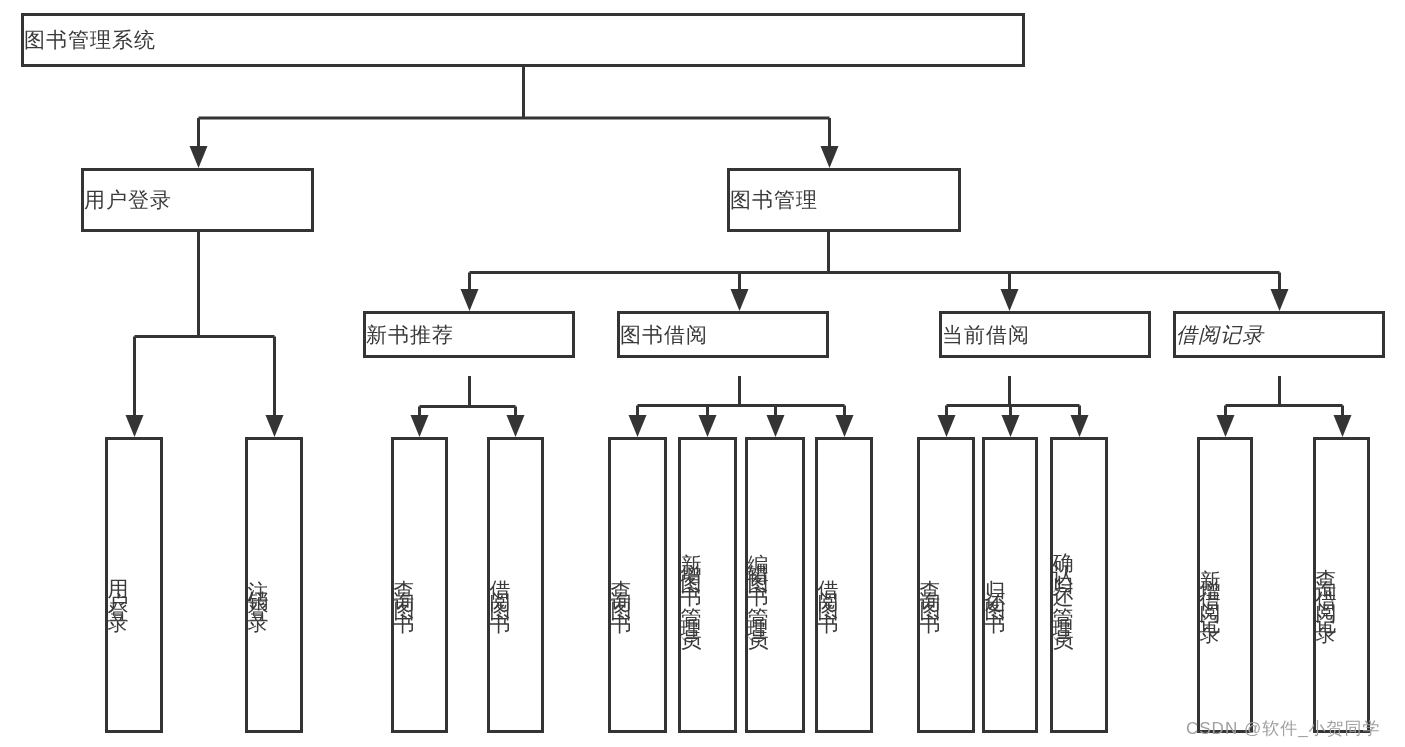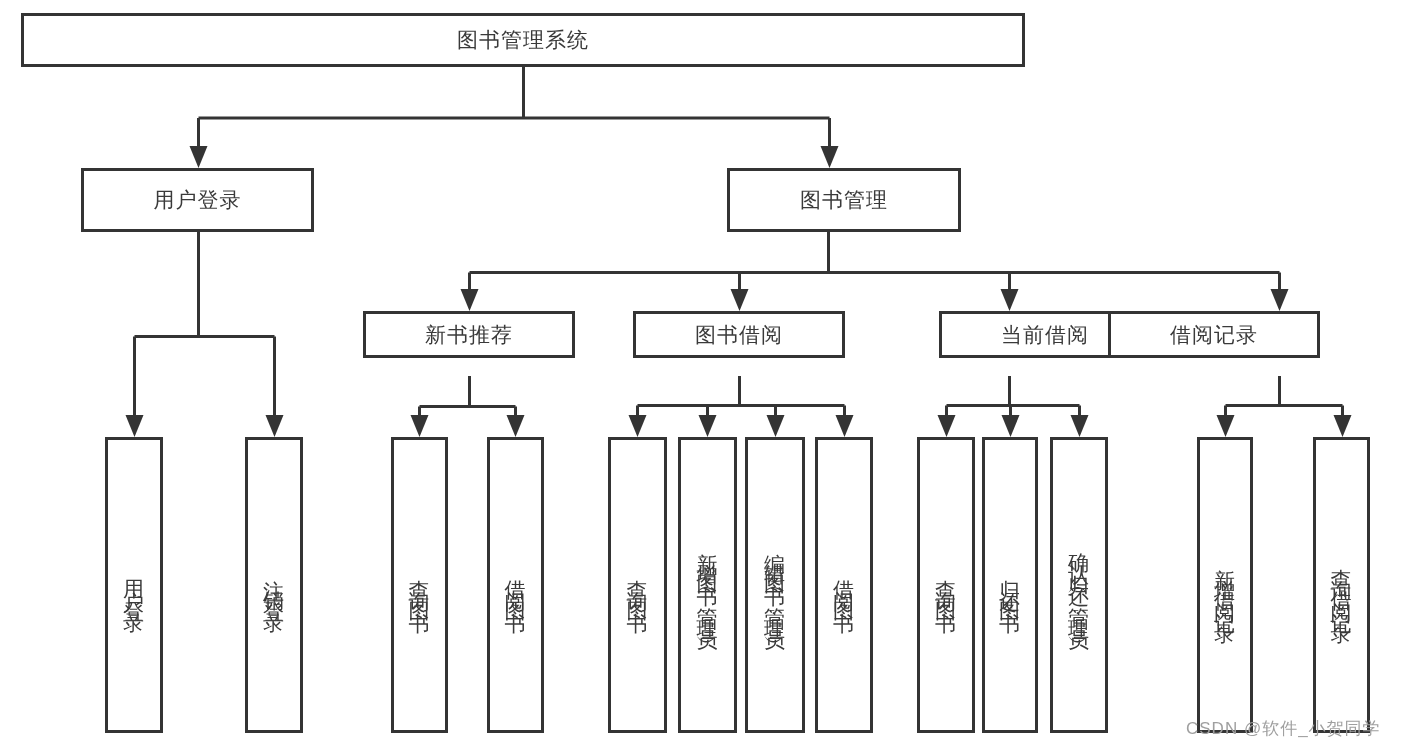--- a/index.html
+++ b/index.html
@@ -20,21 +20,20 @@
   .edges{position:absolute;left:0;top:0;z-index:1;}
   .edges path{stroke:var(--line);stroke-width:3;fill:none;}
   .edges polygon{fill:var(--line);stroke:none;}
   .box{
     position:absolute;
     box-sizing:border-box;
     background:#fff;
     border:3px solid var(--line);
     display:flex;
     align-items:center;
-    justify-content:center;
     z-index:2;
   }
   .box-h{font-size:21px;letter-spacing:1px;white-space:nowrap;}
   .box-root{left:21px;top:13px;width:1004px;height:54px;}
   .box-l2{height:64px;top:168px;}
   .box-l3{height:47px;top:311px;width:212px;}
   .leaf{top:437px;height:296px;}
   .vtext{
     writing-mode:vertical-rl;
     text-orientation:mixed;
@@ -115,27 +114,27 @@
   <div class="box box-h box-l2" style="left:81px;width:233px;">
     <span>用户登录</span>
   </div>
   <div class="box box-h box-l2" style="left:727px;width:234px;">
     <span>图书管理</span>
   </div>
 
   <div class="box box-h box-l3" style="left:363px;">
     <span>新书推荐</span>
   </div>
-  <div class="box box-h box-l3" style="left:633px;">
+  <div class="box box-h box-l3" style="left:617px;">
     <span>图书借阅</span>
   </div>
   <div class="box box-h box-l3" style="left:903px;margin-left:36px;">
     <span>当前借阅</span>
   </div>
-  <div class="box box-h box-l3" style="left:1108px;">
+  <div class="box box-h box-l3" style="left:1173px;font-style:italic;">
     <span>借阅记录</span>
   </div>
 
   <div class="box leaf" style="left:105px;width:58px;">
     <span class="vtext">用户登录</span>
   </div>
   <div class="box leaf" style="left:245px;width:58px;">
     <span class="vtext">注销登录</span>
   </div>
 

